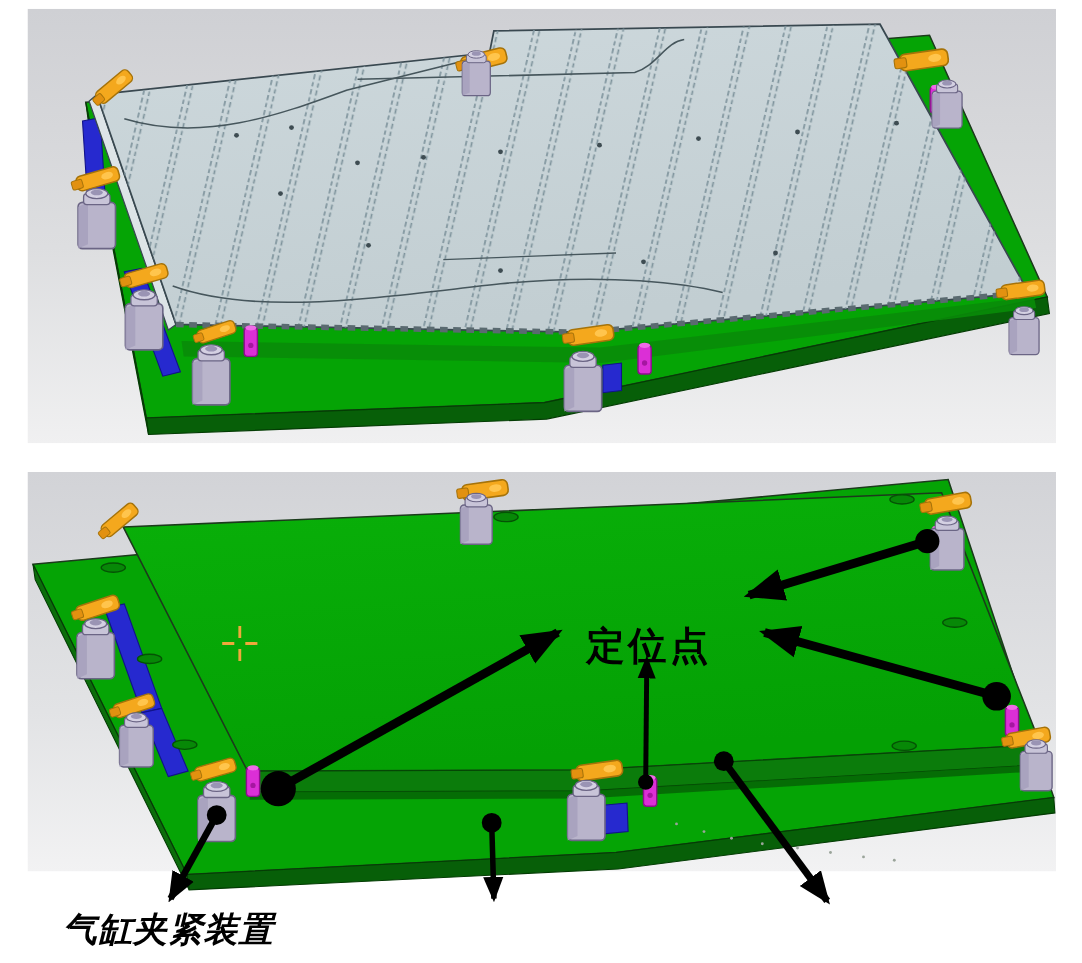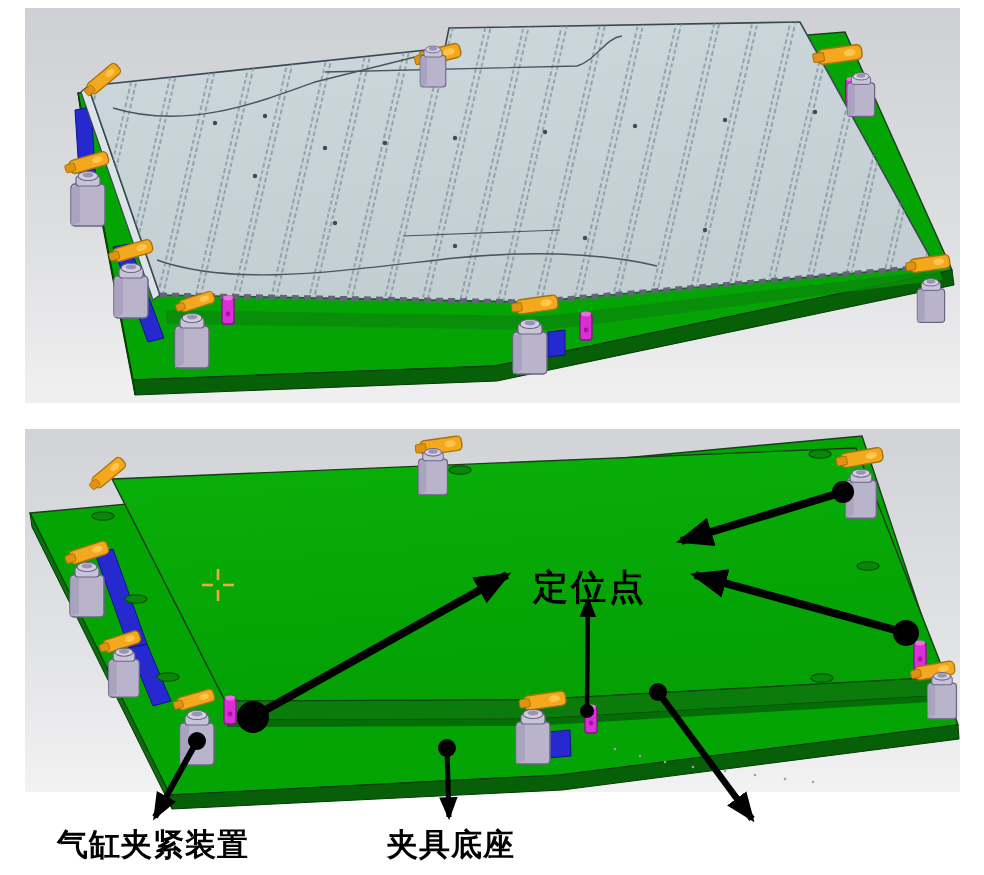--- a/index.html
+++ b/index.html
@@ -2,21 +2,21 @@
 <html style="--plate-green: #05a405; --plate-front-green: #0b7c0b; --base-front-green: #075f08; --workpiece-gray: #c9d4d8; --riser-blue: #2629cf;"><head>
 <meta charset="utf-8">
 <style>
   html,body{margin:0;padding:0;background:#ffffff;}
   #stage{position:relative;width:984px;height:875px;background:#fff;overflow:hidden;
          font-family:"Liberation Sans","DejaVu Sans",sans-serif;}
   .fig{position:absolute;}
   .cn-label{position:absolute;color:#000;font-weight:bold;white-space:nowrap;
             font-family:"DejaVu Sans","Liberation Sans",sans-serif;}
   #lbl-dingwei{left:533px;top:524px;font-size:35px;letter-spacing:3px;margin-top:40px;}
-  #lbl-qigang{left:57px;top:824px;font-size:31px;letter-spacing:1px;}
+  #lbl-qigang{left:57px;top:824px;font-size:31px;letter-spacing:1px;font-style:italic;}
   #lbl-jiaju{left:387px;top:824px;font-size:31px;letter-spacing:1px;}
   #lbl-zhenkong{left:697px;top:825px;font-size:31px;letter-spacing:1px;}
 
   
   .f-plate{fill:var(--plate-green,#05a405);}
   .f-plate-front{fill:var(--plate-front-green,#0b7c0b);}
   .f-base-front{fill:var(--base-front-green,#075f08);}
   .f-blue{fill:var(--riser-blue,#2629cf);}
   .s-outline{stroke:#1c3a1c;stroke-width:1.4;}
   .arrow{stroke:#000;fill:none;}
@@ -238,14 +238,13 @@
       </g>
       <g>
         <circle cx="633" cy="263" r="9" fill="#000"></circle>
         <line x1="633" y1="263" x2="727" y2="390" class="arrow" stroke-width="6.5" marker-end="url(#arrowH)"></line>
       </g>
     </g>
   </svg>
 
   <div class="cn-label" id="lbl-dingwei">定位点</div>
   <div class="cn-label" id="lbl-qigang">气缸夹紧装置</div>
-  <div class="cn-label" id="lbl-jiaju">夹具底座</div>
 </div>
 
 </body></html>

